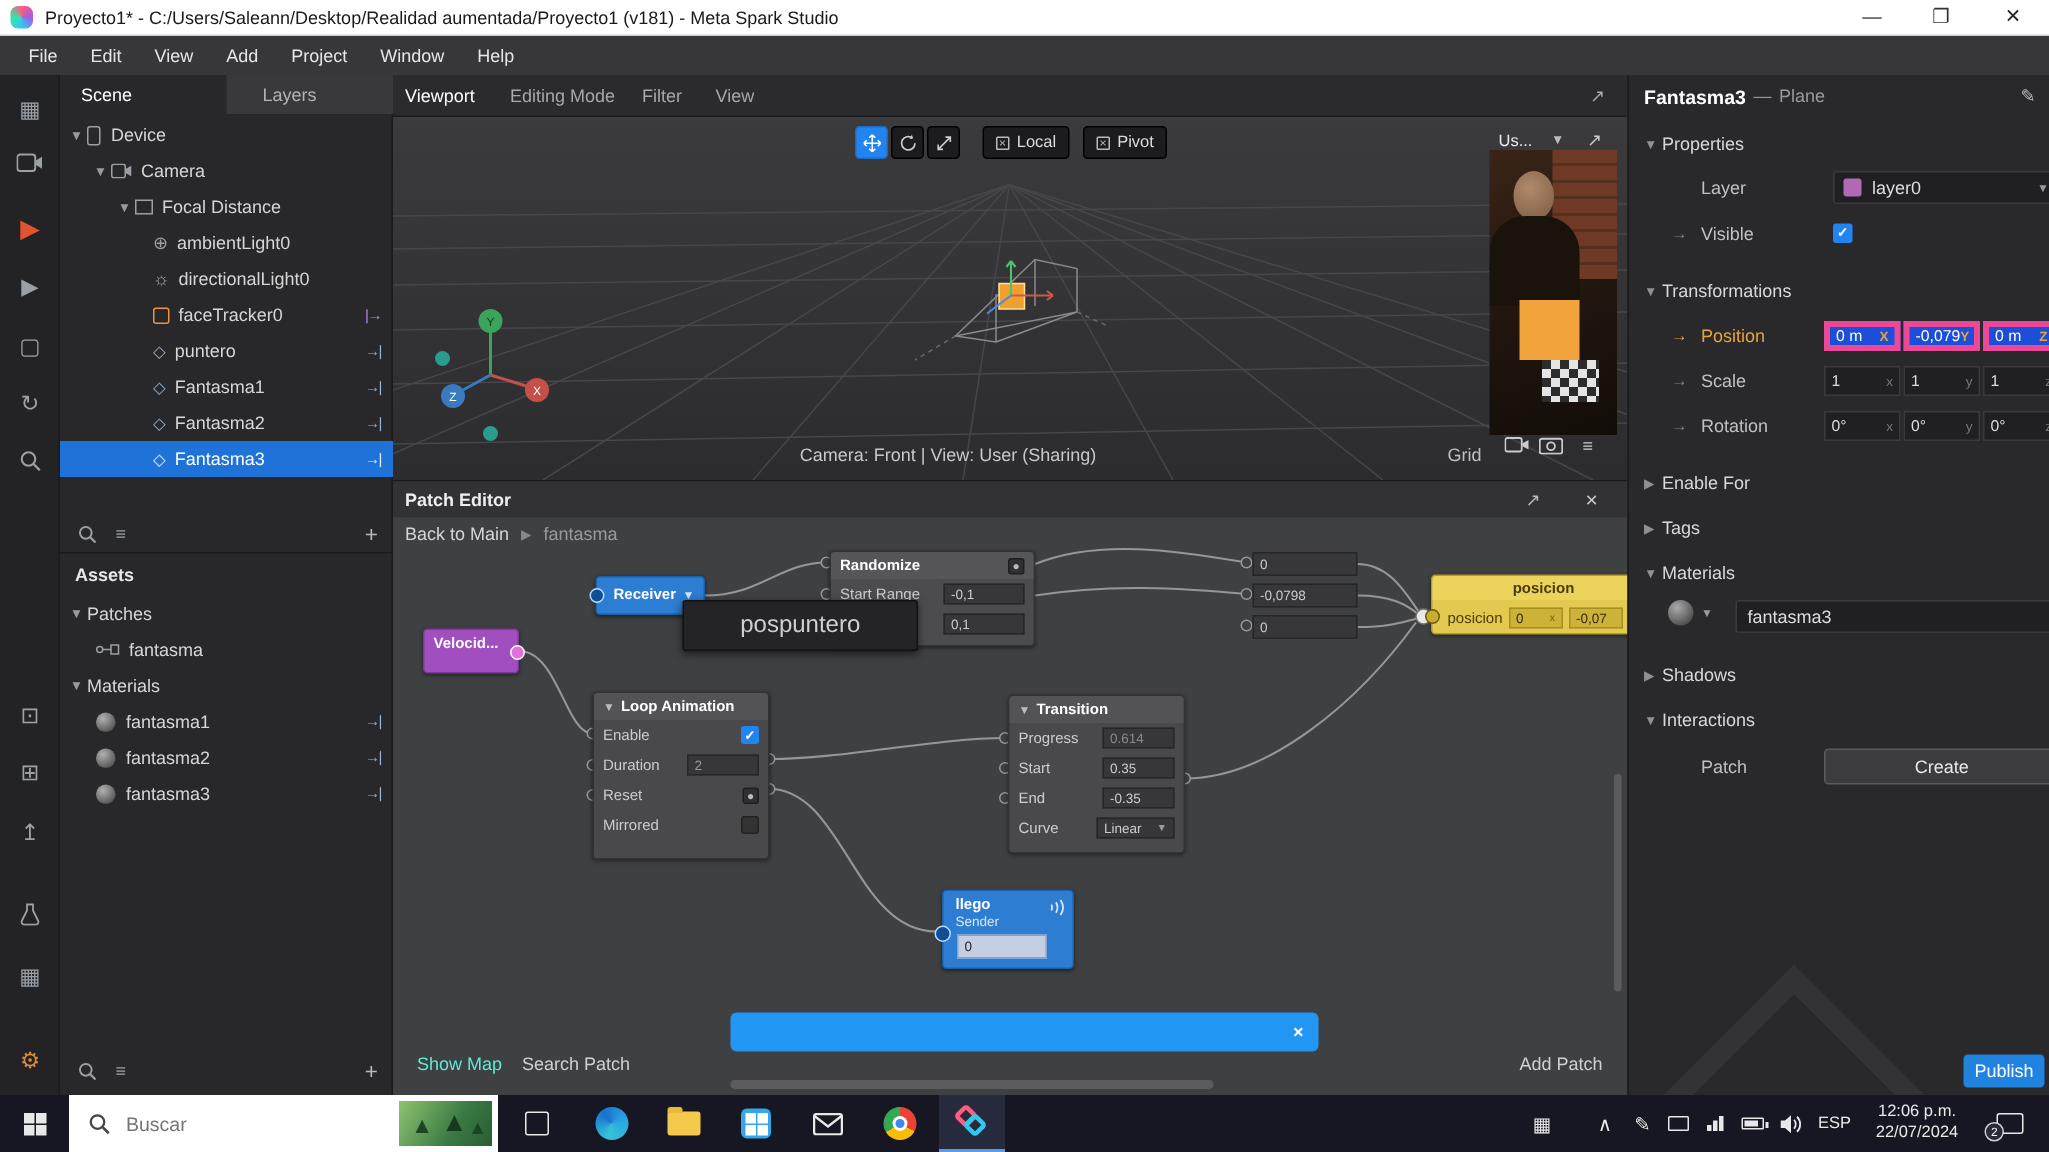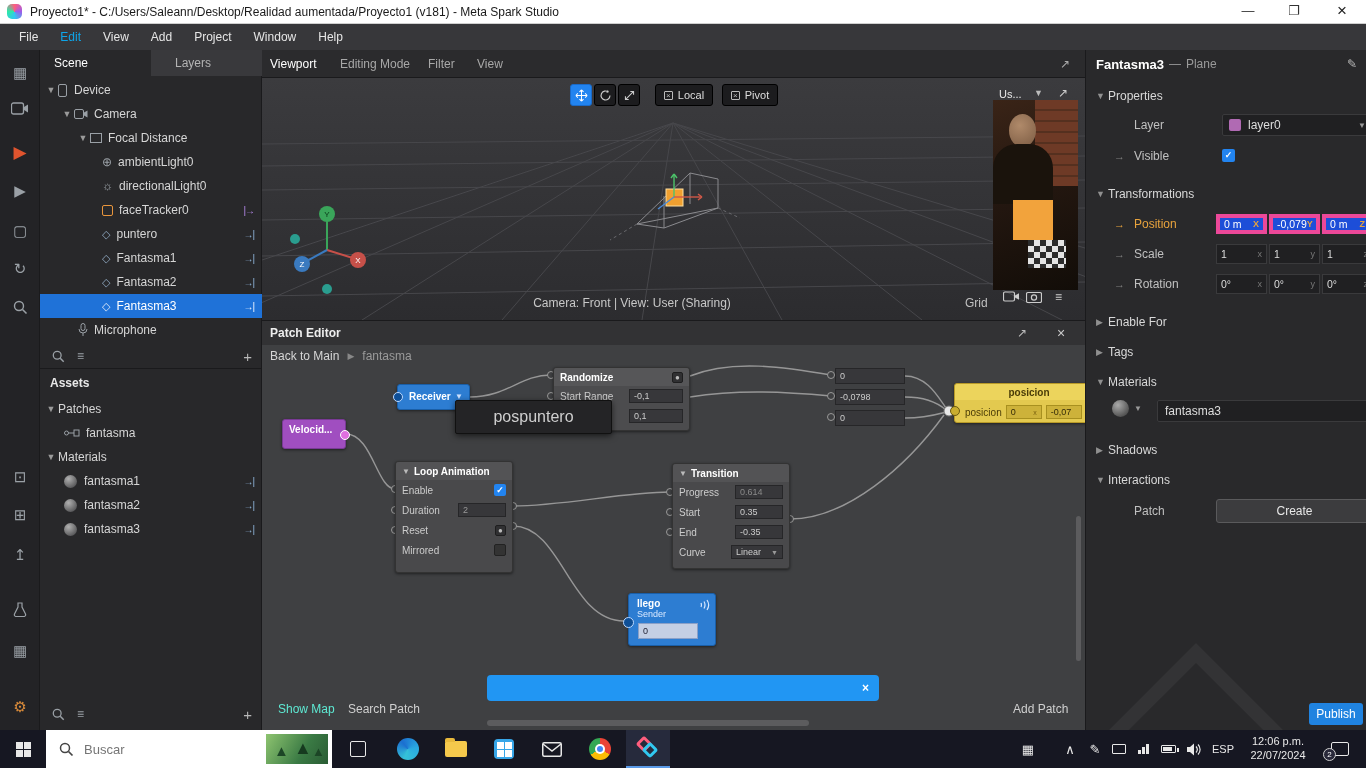--- a/index.html
+++ b/index.html
@@ -48,21 +48,21 @@
 <div class="a" style="left:0;top:0;width:1366px;height:24px;background:#fff;border-bottom:1px solid #cfcfcf">
   <span class="a" style="left:7px;top:4px;width:15px;height:15px;border-radius:5px;background:conic-gradient(#ff5e7e,#a05ce8,#31c8f0,#2ee8a8,#ff5e7e)"></span>
   <span class="a nowrap" style="left:30px;top:5px;color:#1a1a1a;font-size:12px">Proyecto1* - C:/Users/Saleann/Desktop/Realidad aumentada/Proyecto1 (v181) - Meta Spark Studio</span>
   <span class="a" style="left:1233px;top:3px;width:30px;text-align:center;color:#333;font-size:13px">—</span>
   <span class="a" style="left:1279px;top:3px;width:30px;text-align:center;color:#333;font-size:13px">❐</span>
   <span class="a" style="left:1326px;top:1px;width:32px;text-align:center;color:#222;font-size:17px">×</span>
 </div>
 
 <div class="a flex" style="left:0;top:24px;width:1366px;height:26px;background:#37373a;padding-left:8px">
   <span style="padding:0 11px;color:#e6e6e6">File</span>
-  <span style="padding:0 11px;color:#0ea5e9">Edit</span>
+  <span style="padding:0 11px;color:#e5e5e5">Edit</span>
   <span style="padding:0 11px;color:#e6e6e6">View</span>
   <span style="padding:0 11px;color:#e6e6e6">Add</span>
   <span style="padding:0 11px;color:#e6e6e6">Project</span>
   <span style="padding:0 11px;color:#e6e6e6">Window</span>
   <span style="padding:0 11px;color:#e6e6e6">Help</span>
 </div>
 
 <div class="a" style="left:0;top:50px;width:40px;height:681px;background:#232326;border-right:1px solid #1a1a1c">
   <span class="strip-icon" style="top:14px">▦</span>
   <span class="strip-icon" style="top:52px">
@@ -140,27 +140,20 @@
   </div>
   <div class="trow" style="top:220px">
     <span style="margin-left:62px;margin-right:6px;color:#8fa8c0;font-size:11px">◇</span>
     <span>Fantasma2</span>
     <span class="badge">→|</span>
   </div>
   <div class="trow" style="top:244px;background:#1f72d8;color:#fff">
     <span style="margin-left:62px;margin-right:6px;color:#dce8f8;font-size:11px">◇</span>
     <span>Fantasma3</span>
     <span class="badge" style="color:#eaf2ff">→|</span>
-  </div>
-  <div class="trow" style="top:268px">
-    <svg width="10" height="14" viewBox="0 0 10 14" style="margin-left:38px;margin-right:6px">
-        <rect x="3" y="0.5" width="4" height="7" rx="2" fill="none" stroke="#9aa0a6"></rect>
-        <path d="M1 6a4 4 0 0 0 8 0M5 10v3" fill="none" stroke="#9aa0a6"></path>
-      </svg>
-    <span>Microphone</span>
   </div>
 
   <div class="a flex" style="left:0;top:294px;width:222px;height:24px">
     <svg width="13" height="13" viewBox="0 0 15 15" style="margin-left:12px">
         <circle cx="6" cy="6" r="4.5" fill="none" stroke="#9aa0a6" stroke-width="1.5"></circle>
         <line x1="9.5" y1="9.5" x2="13.5" y2="13.5" stroke="#9aa0a6" stroke-width="1.7"></line>
       </svg>
     <span style="margin-left:12px;color:#9aa0a6">≡</span>
     <span style="position:absolute;right:10px;color:#b8b8b8;font-size:15px">+</span>
   </div>

